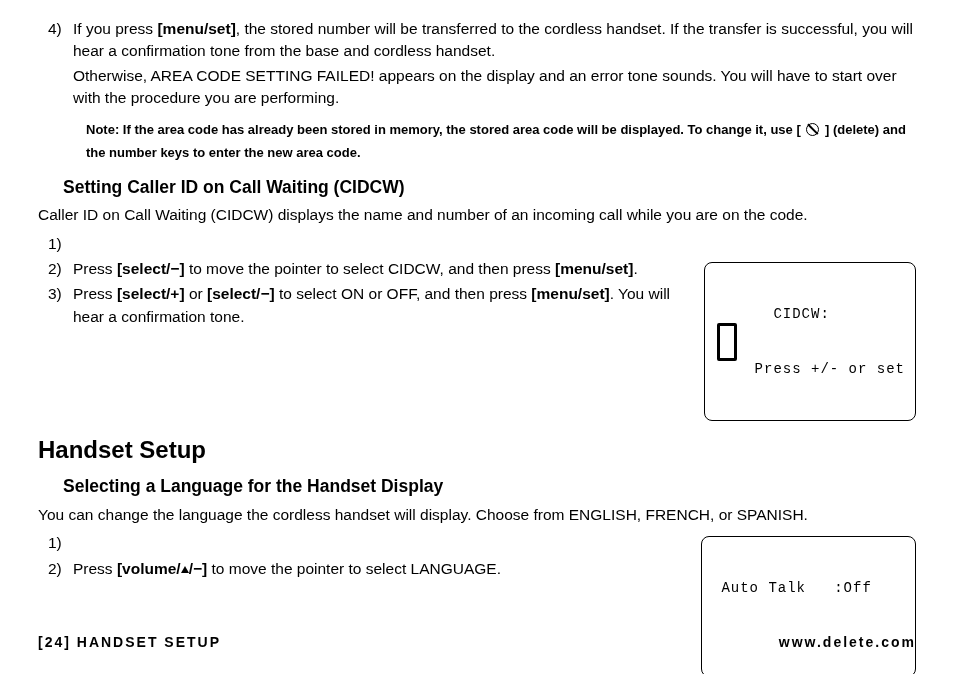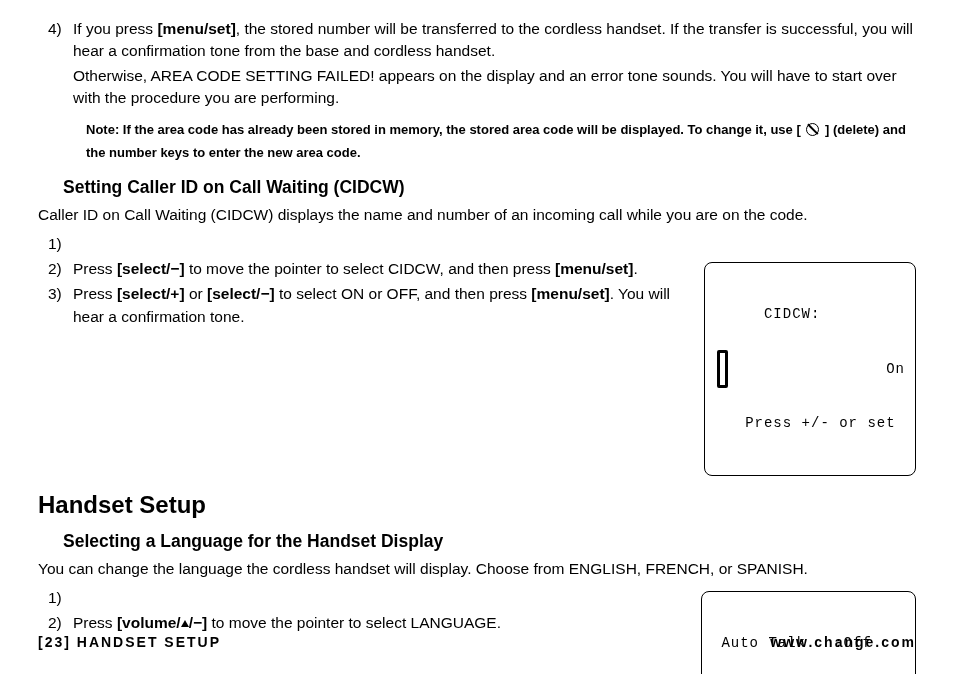--- a/index.html
+++ b/index.html
@@ -162,21 +162,20 @@
       <div class="num">3)</div>
       <div>
         <span>Press </span><span class="bold">[select/+]</span><span> or </span><span class="bold">[select/−]</span><span>  to select ON or OFF, and then press </span><span class="bold">[menu/set]</span><span>. You will hear a confirmation tone.</span>
       </div>
     </div>
   </div>
   <div class="lcd lcd1">
     <div class="digit"></div>
     <div class="lines">
       <div>   CIDCW:</div>
-      <div>                On</div>
       <div> Press +/- or set</div>
     </div>
   </div>
 </div>
 
 <h1 class="big">Handset Setup</h1>
 <h2 class="section">Selecting a Language for the Handset Display</h2>
 <div class="para">You can change the language the cordless handset will display. Choose from ENGLISH, FRENCH, or SPANISH.</div>
 
 <div class="row-with-lcd">
@@ -192,15 +191,15 @@
     </div>
   </div>
   <div class="lcd lcd2">
     <div> Auto Talk   :Off</div>
     
     
   </div>
 </div>
 
 <div class="footer">
-  <span>[23] HANDSET SETUP</span>
-  <span>www.change.com</span>
+  <span>[24] HANDSET SETUP</span>
+  <span>www.delete.com</span>
 </div>
 
 </body></html>

